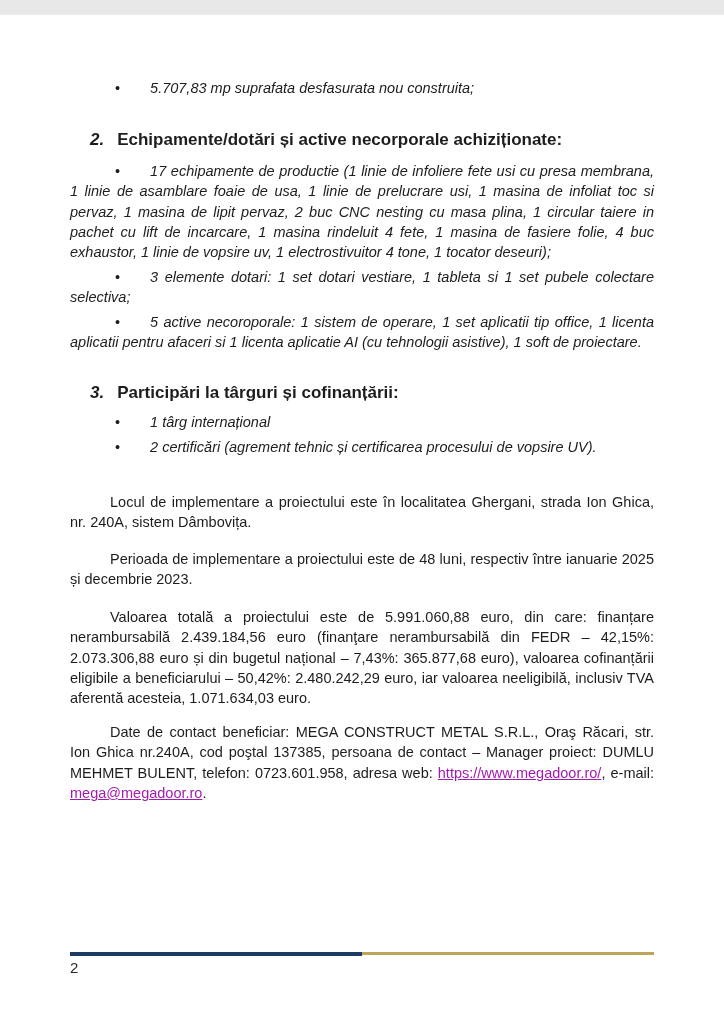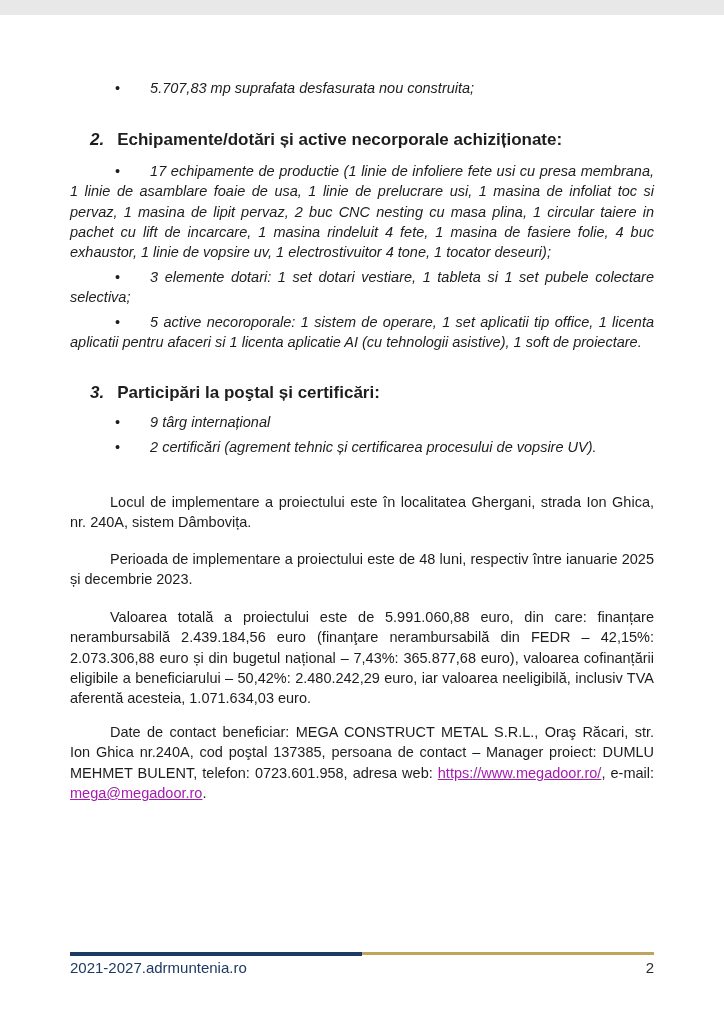--- a/index.html
+++ b/index.html
@@ -41,38 +41,37 @@
     <p class="blk ital" style="top:63px;"><span class="blt">•</span><span class="blt-tab"></span><span>5.707,83 mp suprafata desfasurata nou construita;</span></p>
 
     <p class="blk hd" style="top:115px;"><span class="hd-num">2.</span><span class="hd-tab"></span><span>Echipamente/dotări și active necorporale achiziționate:</span></p>
 
     <p class="blk ital just" style="top:146px;"><span class="blt">•</span><span class="blt-tab"></span><span>17 echipamente de productie (1 linie de infoliere fete usi cu presa membrana, 1 linie de asamblare foaie de usa, 1 linie de prelucrare usi, 1 masina de infoliat toc si pervaz, 1 masina de lipit pervaz, 2 buc CNC nesting cu masa plina, 1 circular taiere in pachet cu lift de incarcare, 1 masina rindeluit 4 fete, 1 masina de fasiere folie, 4 buc exhaustor, 1 linie de vopsire uv, 1 electrostivuitor 4 tone, 1 tocator deseuri);</span></p>
 
     <p class="blk ital just" style="top:252px;"><span class="blt">•</span><span class="blt-tab"></span><span>3 elemente dotari: 1 set dotari vestiare, 1 tableta si 1 set pubele colectare selectiva;</span></p>
 
     <p class="blk ital just" style="top:297px;"><span class="blt">•</span><span class="blt-tab"></span><span>5 active necoroporale: 1 sistem de operare, 1 set aplicatii tip office, 1 licenta aplicatii pentru afaceri si 1 licenta aplicatie AI (cu tehnologii asistive), 1 soft de proiectare.</span></p>
 
-    <p class="blk hd" style="top:368px;"><span class="hd-num">3.</span><span class="hd-tab"></span><span>Participări la poştal și certificări:</span></p>
+    <p class="blk hd" style="top:368px;"><span class="hd-num">3.</span><span class="hd-tab"></span><span>Participări la târguri și cofinanțării:</span></p>
 
-    <p class="blk ital" style="top:397px;"><span class="blt">•</span><span class="blt-tab"></span><span>9 târg internațional</span></p>
+    <p class="blk ital" style="top:397px;"><span class="blt">•</span><span class="blt-tab"></span><span>1 târg internațional</span></p>
 
     <p class="blk ital" style="top:422px;"><span class="blt">•</span><span class="blt-tab"></span><span>2 certificări (agrement tehnic și certificarea procesului de vopsire UV).</span></p>
 
     <p class="blk just indent" style="top:477px;">Locul de implementare a proiectului este în localitatea Ghergani, strada Ion Ghica, nr. 240A, sistem Dâmbovița.</p>
 
     <p class="blk just indent" style="top:534px;">Perioada de implementare a proiectului este de 48 luni, respectiv între ianuarie 2025 și decembrie 2023.</p>
 
     <p class="blk just indent" style="top:592px;">Valoarea totală a proiectului este de 5.991.060,88 euro, din care: finanțare nerambursabilă 2.439.184,56 euro (finanţare nerambursabilă din FEDR – 42,15%: 2.073.306,88 euro și din bugetul național – 7,43%: 365.877,68 euro), valoarea cofinanțării eligibile a beneficiarului – 50,42%: 2.480.242,29 euro, iar valoarea neeligibilă, inclusiv TVA aferentă acesteia, 1.071.634,03 euro.</p>
 
     <p class="blk just indent" style="top:707px;"><span class="b">Date de contact beneficiar:</span><span> MEGA CONSTRUCT METAL S.R.L., Oraş Răcari, str. Ion Ghica nr.240A, cod poştal 137385, </span><span class="b">persoana de contact</span><span> – Manager proiect: DUMLU MEHMET BULENT, telefon: 0723.601.958, adresa web: </span><a class="lnk" href="#">https://www.megadoor.ro/</a><span>, e-mail: </span><a class="lnk" href="#">mega@megadoor.ro</a><span>.</span></p>
 
   </div>
 
   <div class="footer-rule">
     <div class="seg-navy"></div>
     <div class="seg-gold"></div>
   </div>
 
   <div class="footer-row">
-    <span class="footer-site">2021-2027.adrmuntenia.ro</span>
     <span class="footer-page">2</span>
   </div>
 </div>
 
 </body></html>

